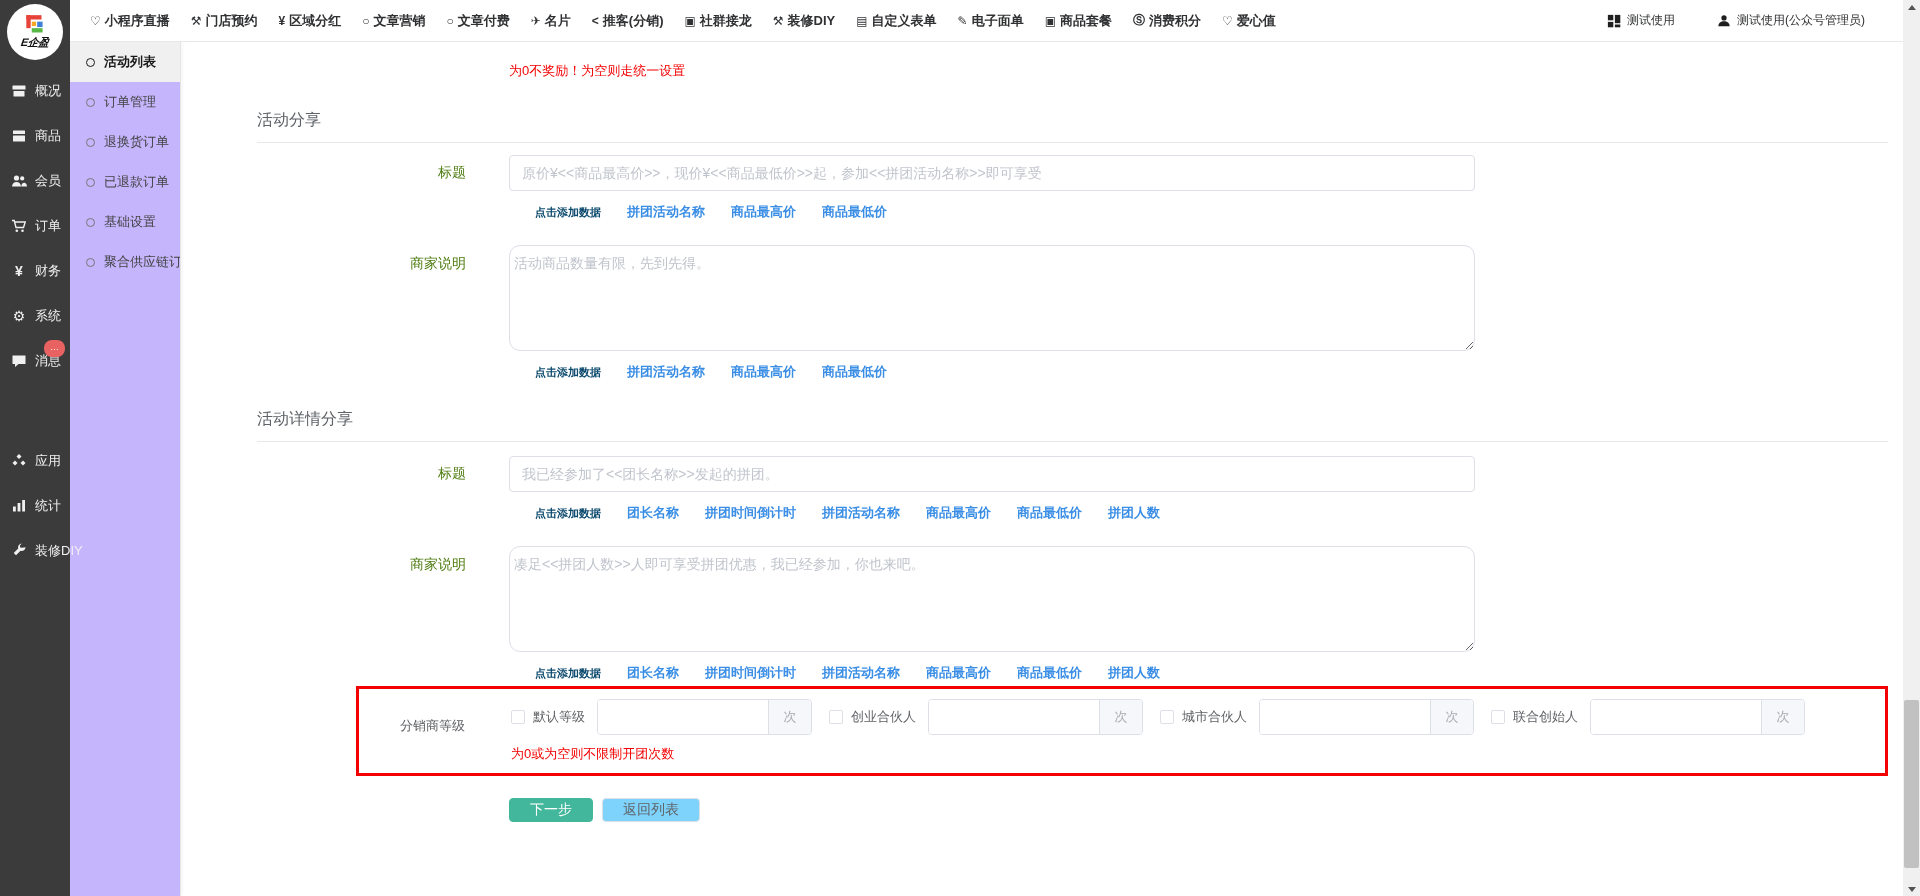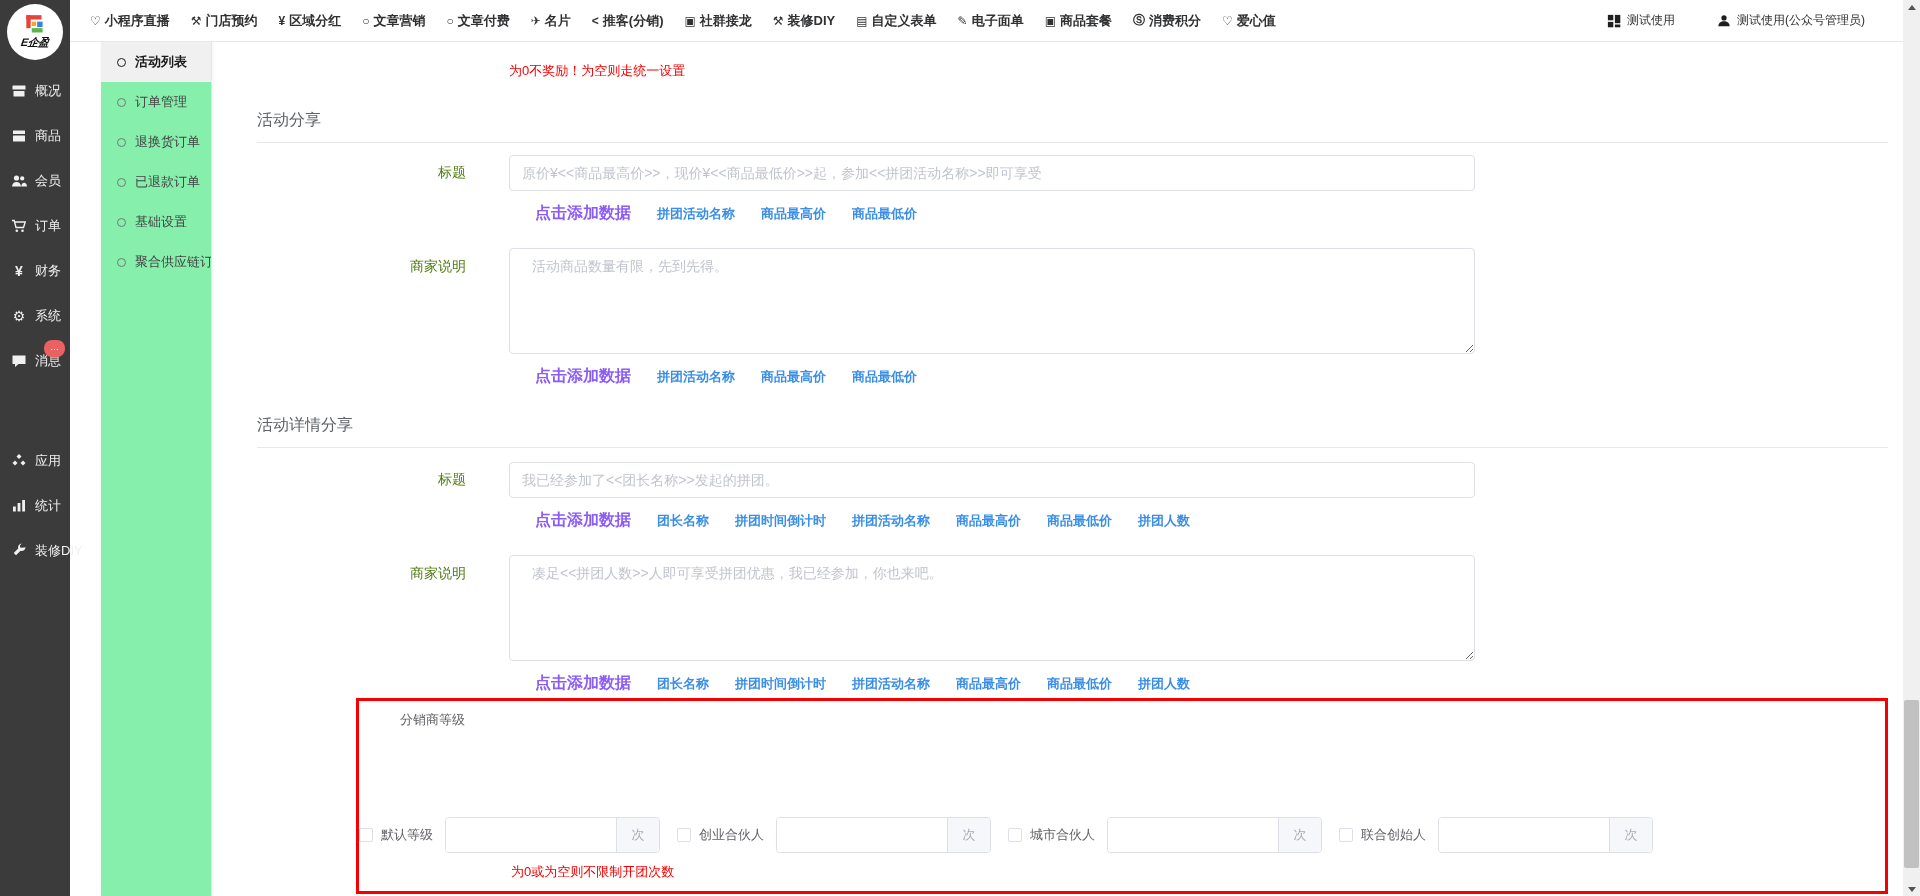--- a/index.html
+++ b/index.html
@@ -25,22 +25,22 @@
   .topbar { position:absolute; left:70px; top:0; right:17px; height:42px; background:#fff;
     border-bottom:1px solid #e8e8e8; display:flex; align-items:center; padding:0 10px 0 20px; z-index:4; }
   .topnav { display:flex; align-items:center; gap:21px; }
   .tn-item { display:flex; align-items:center; gap:4px; font-size:13px; font-weight:bold; color:#303133;
     cursor:pointer; white-space:nowrap; text-decoration:none; }
   .tn-glyph { font-size:12px; font-weight:bold; }
   .account { margin-left:auto; display:flex; align-items:flex-start; gap:42px; padding-right:28px; }
   .acct-item { display:flex; align-items:center; gap:6px; font-size:12px; color:#303133; cursor:pointer; white-space:nowrap; }
 
   
-  .submenu { position:absolute; left:70px; top:42px; bottom:0; width:111px; background:#86efac;
-    border-right:1px solid #e6e6e6; box-shadow:1px 0 4px rgba(0,0,0,.05); z-index:3;margin-left:31px; }
+  .submenu { position:absolute; left:70px; top:42px; bottom:0; width:111px; background:#c4b5fd;
+    border-right:1px solid #e6e6e6; box-shadow:1px 0 4px rgba(0,0,0,.05); z-index:3; }
   .sm-item { height:40px; display:flex; align-items:center; padding-left:16px; font-size:13px; color:#444;
     cursor:pointer; white-space:nowrap; }
   .sm-item .dot { width:9px; height:9px; border:1.6px solid #777; border-radius:50%; margin-right:9px; flex:0 0 9px; }
   .sm-item.active { background:#f0f0f0; font-weight:bold; color:#1a1a1a; }
   .sm-item.active .dot { border-color:#1a1a1a; }
   .sm-item .sm-label { overflow:hidden; }
   .sm-item.clip .sm-label { max-width:110px; }
 
   
   .content { position:absolute; left:181px; top:42px; right:17px; bottom:0; background:#fff;
@@ -48,30 +48,30 @@
   .warn-red { color:#f40000; font-size:13px; margin-left:252px; }
   .sec-title { margin-top:30px; font-size:16px; font-weight:normal; color:#5f6368;
     padding-bottom:11px; border-bottom:1px solid #e8e8e8; }
   .frow { display:flex; margin-top:12px; }
   .frow.mt-lg { margin-top:24px; }
   .flabel { width:209px; margin-right:43px; text-align:right; font-size:14px; color:#4d7c0f; flex:0 0 209px; }
   .frow.center-label { align-items:center; }
   .frow.top-label .flabel { padding-top:10px; }
   .txt-input { width:966px; height:36px; border:1px solid #dcdfe6; border-radius:4px; padding:0 12px;
     font-size:14px; color:#303133; outline:none; font-family:inherit; }
-  .txt-area { width:966px; height:106px; border:1px solid #dcdfe6; border-radius:4px; padding:9px 22px;
+  .txt-area { width:966px; height:106px; border:1px solid #dcdfe6; border-radius:11px; padding:9px 4px;
     font-size:14px; color:#303133; outline:none; font-family:inherit; resize:both; }
   input::placeholder, textarea::placeholder { color:#c0c4cc; }
   .links-row { display:flex; align-items:center; gap:26px; }
-  .add-label { font-size:16px; font-weight:bold; color:#8b5cf6; }
+  .add-label { font-size:11px; font-weight:bold; color:#0c4a6e; }
   .dlink { font-size:13px; font-weight:bold; color:#3a8ee6; text-decoration:none; cursor:pointer; }
 
   
   .dist-box { margin-top:4px; margin-left:99px; border:3px solid #f40000; padding:10px 10px 10px 0; }
-  .dist-row { display:flex; align-items:flex-start;flex-direction:column; }
+  .dist-row { display:flex; align-items:flex-end; }
   .dist-label { width:106px; margin-right:46px; text-align:right; font-size:13px; color:#606266; flex:0 0 106px; }
   .dist-groups { display:flex; align-items:center; gap:17px; }
   .pgroup { display:flex; align-items:center; }
   .checkbox { width:14px; height:14px; border:1px solid #dcdfe6; border-radius:2px; background:#fff; cursor:pointer; flex:0 0 14px; }
   .plabel { font-size:13px; color:#606266; margin:0 12px 0 8px; white-space:nowrap; }
   .igroup { display:flex; width:215px; height:36px; border:1px solid #dcdfe6; border-radius:4px; overflow:hidden; }
   .igroup input { border:none; outline:none; width:170px; padding:0 10px; font-size:13px; font-family:inherit; }
   .igroup .unit { width:45px; background:#f5f7fa; border-left:1px solid #dcdfe6; color:#a8abb2;
     display:flex; align-items:center; justify-content:center; font-size:13px; }
   .dist-warn { margin-left:152px; margin-top:10px; color:#f40000; font-size:13px; }

